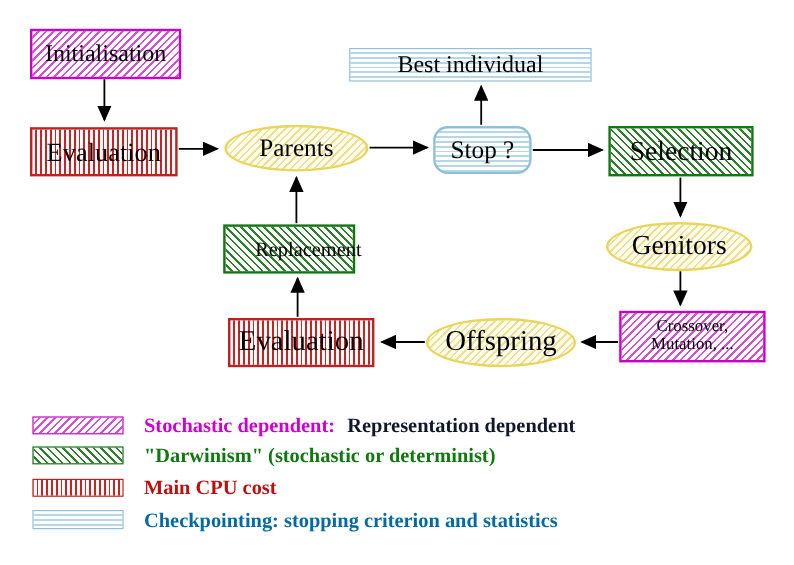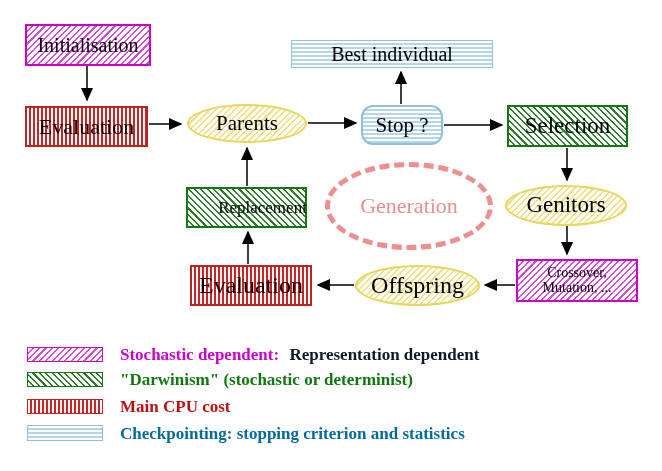--- a/index.html
+++ b/index.html
@@ -80,23 +80,22 @@
 
   <div class="node hatch-magenta" style="left:516px;top:259px;width:122px;height:43px;font-size:14px;flex-direction:column;">
     <span>Crossover,</span>
     <span>Mutation, ...</span>
   </div>
 
   <div class="node ellipse-yellow" style="left:355px;top:265px;width:125px;height:41px;font-size:24px;">Offspring</div>
 
   <div class="node stripe-red" style="left:190px;top:265px;width:122px;height:41px;font-size:24px;">Evaluation</div>
 
-  <div class="node hatch-green" style="left:186px;top:187px;width:121px;height:41px;font-size:17px;padding-left:32px;">Replacement</div>
+  <div class="node hatch-green" style="left:186px;top:187px;width:110px;height:41px;font-size:17px;padding-left:32px;">Replacement</div>
 
-  <div class="node dashed-ellipse" style="left:325px;top:162px;width:168px;height:88px;font-size:22px;">Generation</div>
 
   <div>
     <div class="legend-swatch hatch-magenta" style="left:27px;top:347px;width:76px;height:15px;border-width:1.5px;"></div>
     <div class="legend-text" style="left:120px;top:345px;">
       <span style="color:#cc00cc;">Stochastic dependent:</span>
       <span style="color:#0f172a;margin-left:6px;">Representation dependent</span>
     </div>
 
     <div class="legend-swatch hatch-green" style="left:27px;top:372px;width:76px;height:15px;border-width:1.5px;"></div>
     <div class="legend-text" style="left:120px;top:370px;color:#117711;">"Darwinism" (stochastic or determinist)</div>

